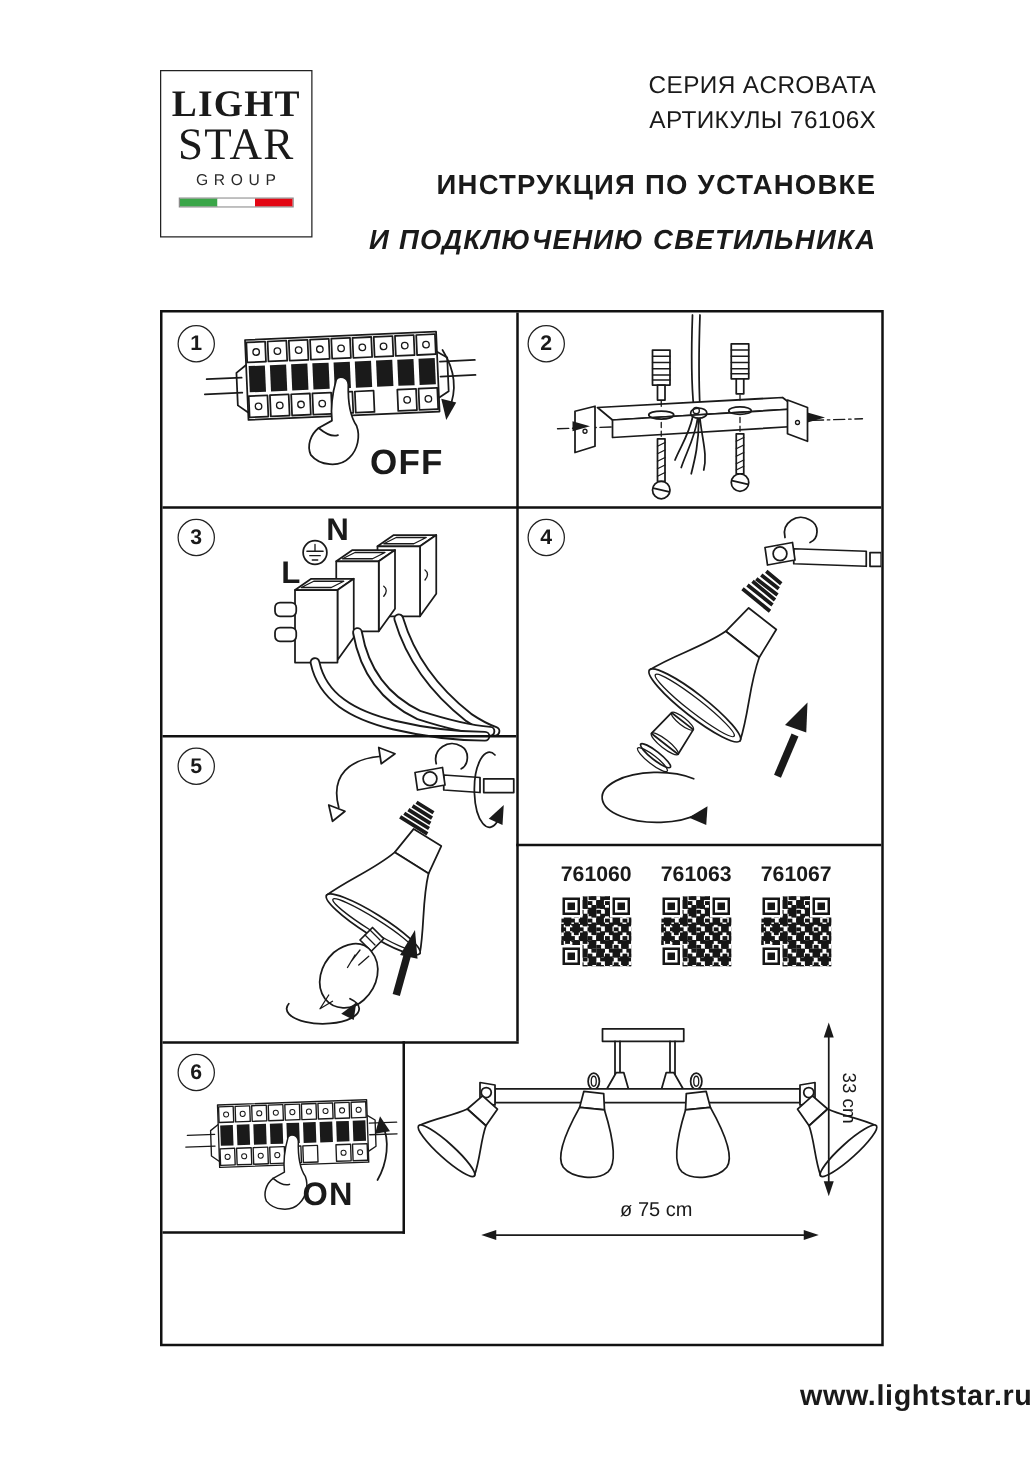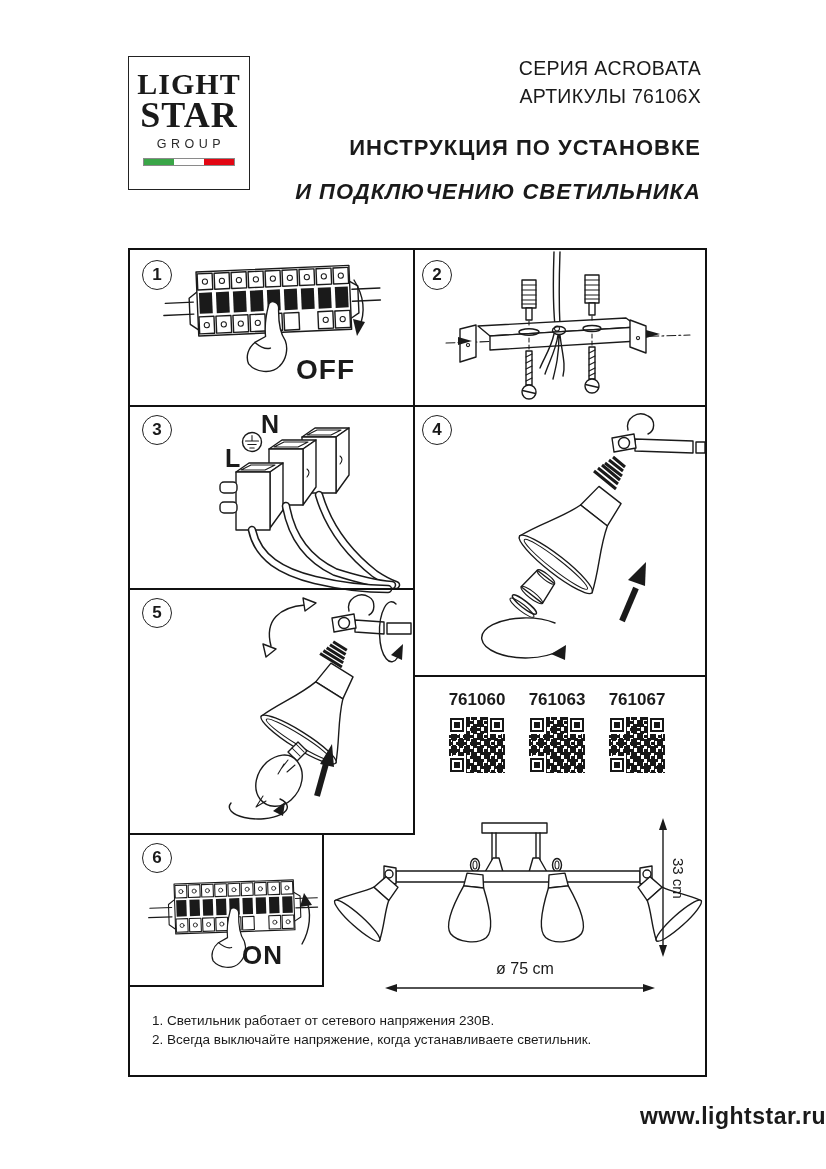--- a/index.html
+++ b/index.html
@@ -4,21 +4,21 @@
 <style>
   html,body{margin:0;padding:0;}
   body{width:826px;height:1169px;background:#fff;position:relative;
        font-family:"Liberation Sans",sans-serif;color:#1a1a1a;overflow:hidden;}
   .abs{position:absolute;}
   
   .logo-box{left:128px;top:56px;width:122px;height:134px;border:1.5px solid #222;
             text-align:center;box-sizing:border-box;}
   .logo-light{font-family:"Liberation Serif",serif;font-weight:700;font-size:30px;
               letter-spacing:1px;line-height:1;margin-top:12px;}
-  .logo-star{font-family:"Liberation Serif",serif;font-weight:700;font-size:36px;
+  .logo-star{font-family:"Liberation Serif",serif;font-weight:400;font-size:36px;
              letter-spacing:1px;line-height:0.92;}
   .logo-group{font-size:12.5px;letter-spacing:4.5px;margin-top:5px;padding-left:4px;color:#2a2a2a;text-align:center;}
   .logo-flag{width:92px;height:8px;margin:7px auto 0;display:flex;border:1px solid #8a8a8a;box-sizing:border-box;}
   .logo-flag .g{flex:1;background:#3aa648;}
   .logo-flag .w{flex:1;background:#ffffff;}
   .logo-flag .r{flex:1;background:#e30613;}
   
   .header-block{right:125px;top:54px;text-align:right;}
   .hdr-line{font-size:19.5px;font-weight:400;line-height:28px;letter-spacing:0.3px;}
   .hdr-title{margin-top:24px;font-size:22px;font-weight:700;line-height:28px;letter-spacing:1px;}
@@ -370,21 +370,17 @@
   </div>
   <div class="qr" style="left:479px;top:467px;">
     <div class="f f1"></div>
         <div class="f f2"></div>
         <div class="f f3"></div>
   </div>
 
   <div class="dim-h">33 cm</div>
   <div class="dim-d">ø 75 cm</div>
 
-  <div class="notes">
-    <div>1. Светильник работает от сетевого напряжения 230В.</div>
-    <div>2. Всегда выключайте напряжение, когда устанавливаете светильник.</div>
-  </div>
 
 </div>
 </div>
 
 <div class="abs footer">www.lightstar.ru</div>
 
 </body></html>

